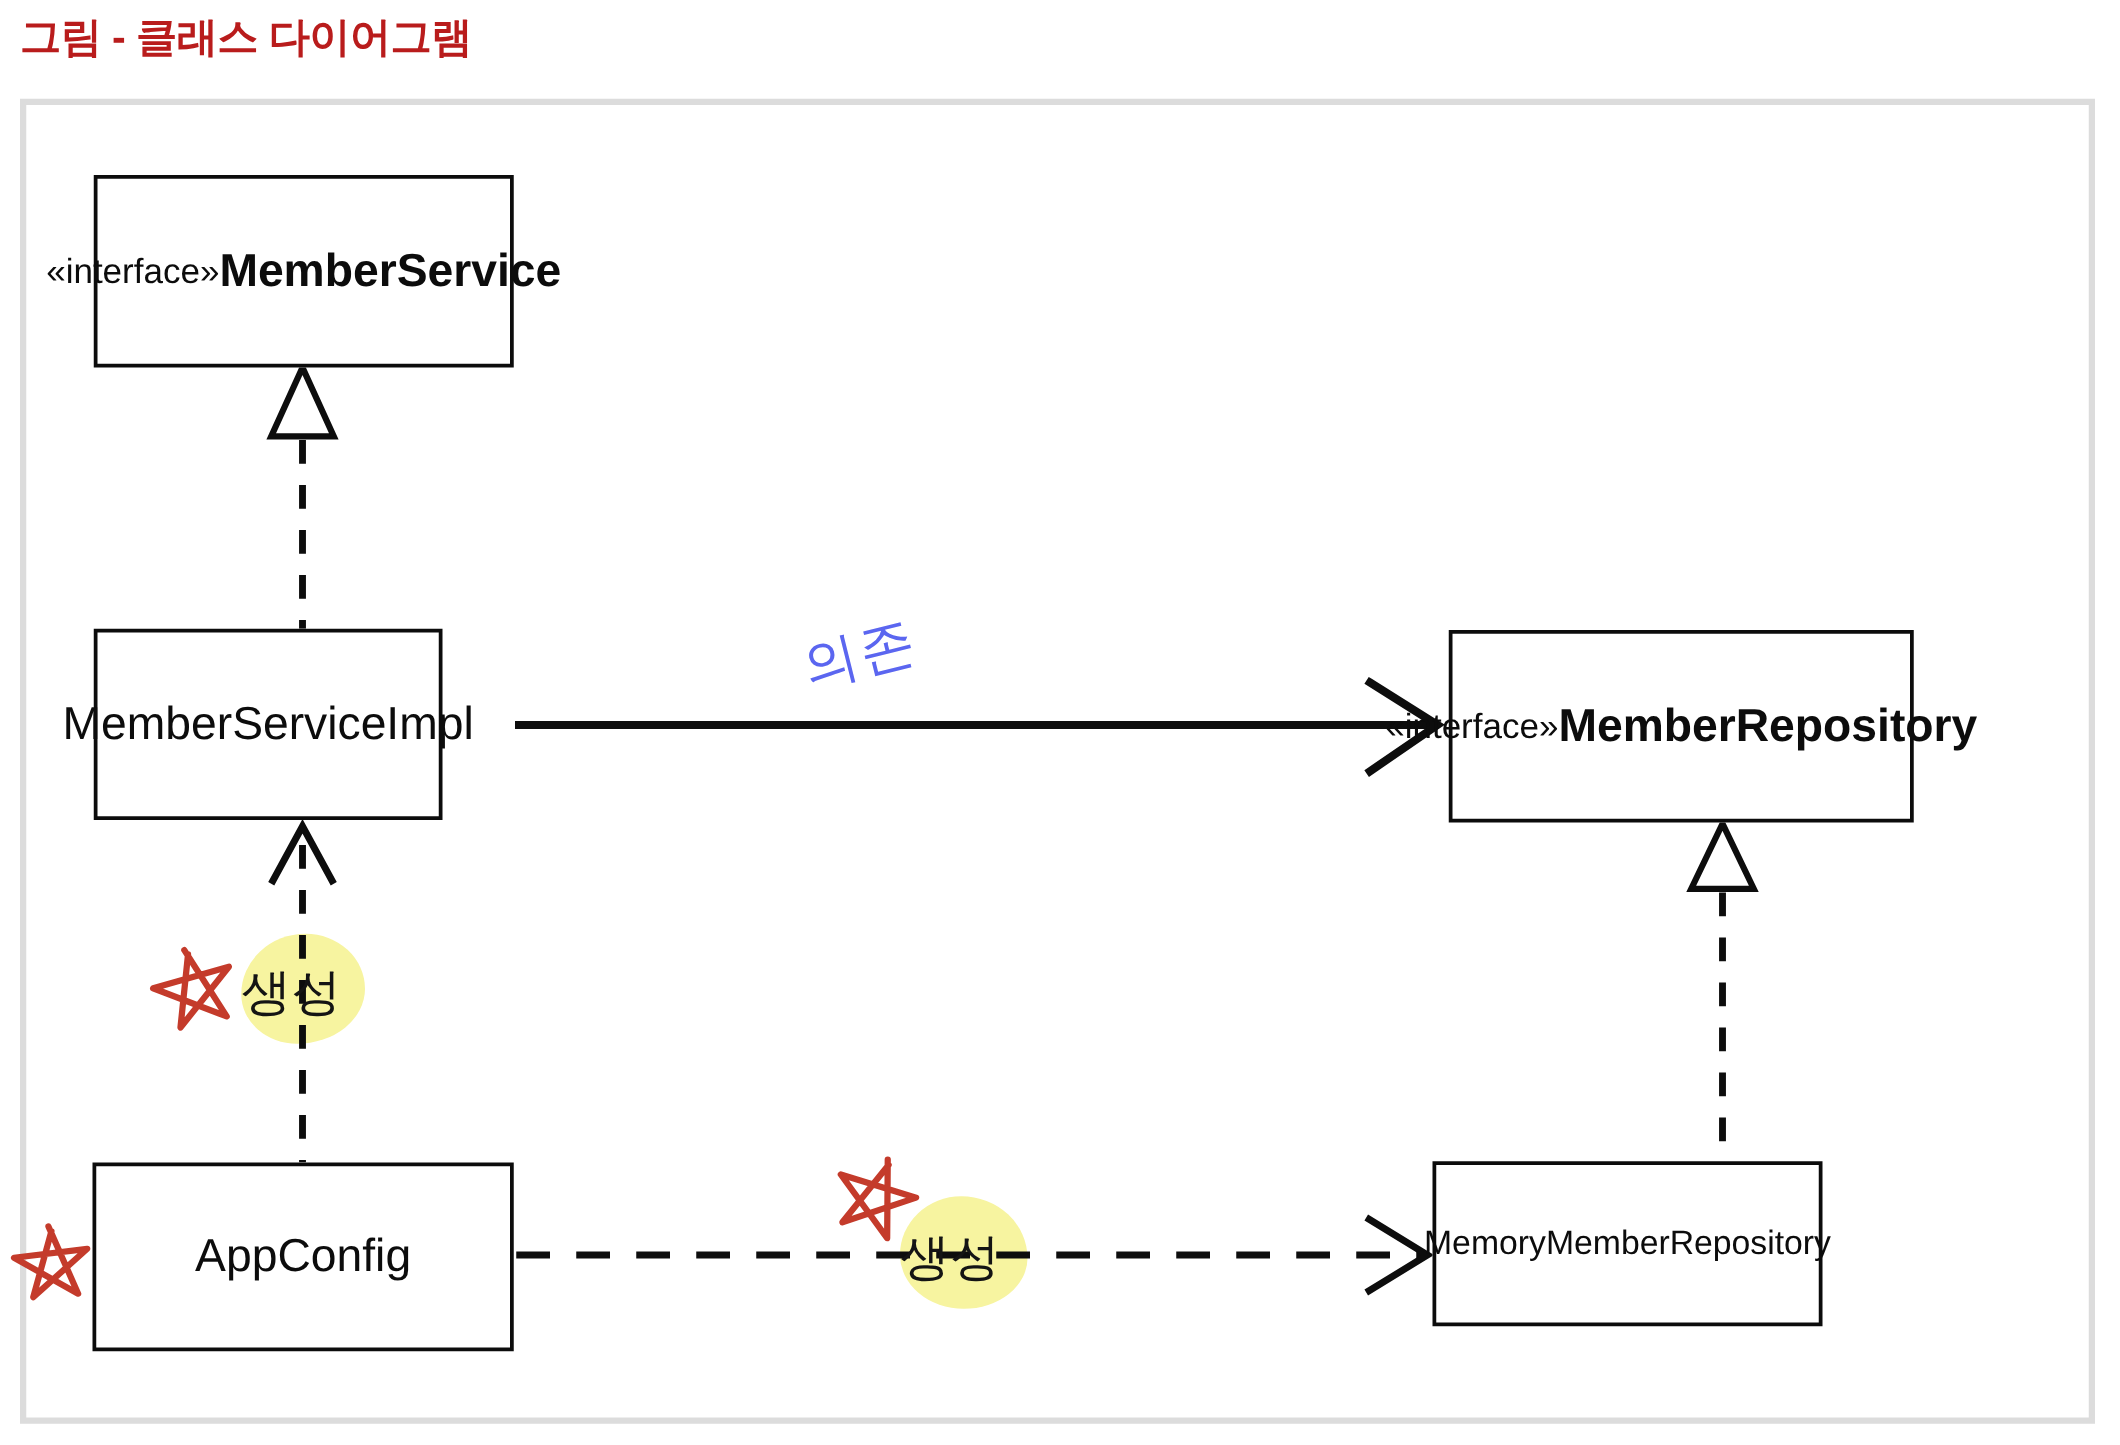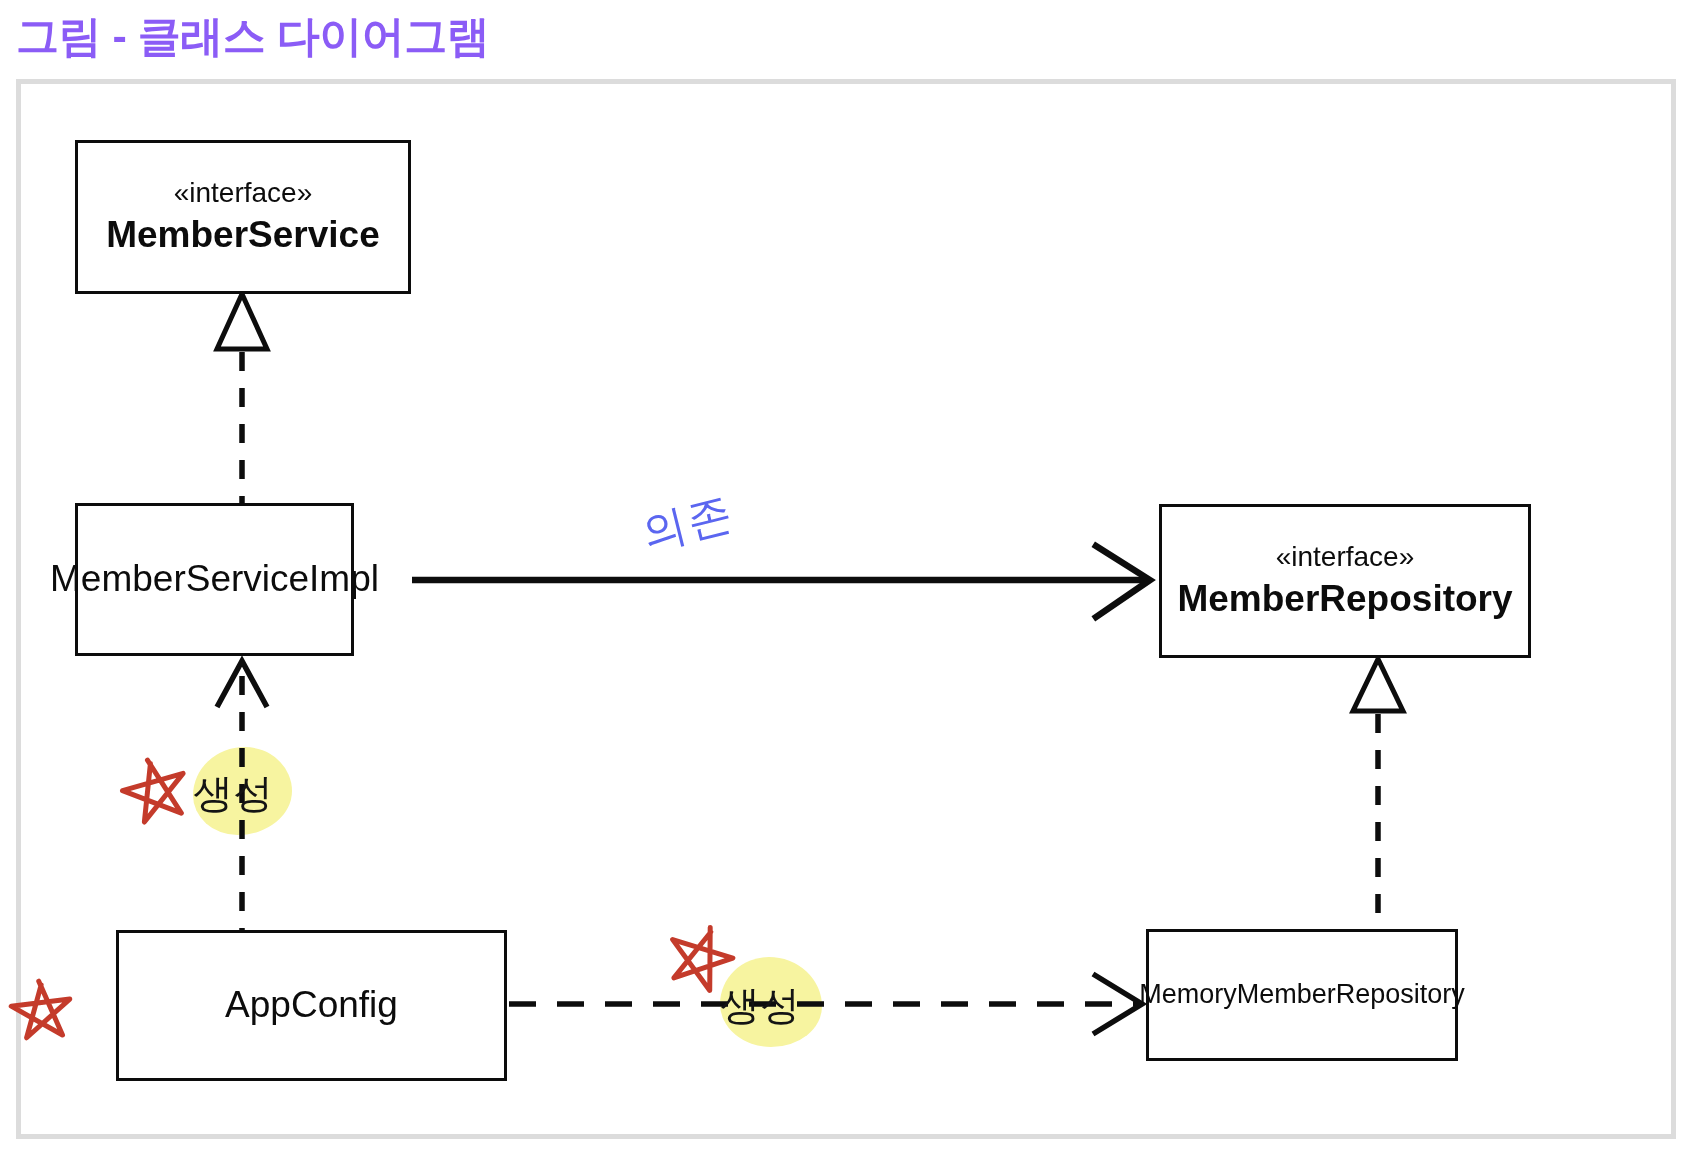--- a/index.html
+++ b/index.html
@@ -14,56 +14,55 @@
   .stage {
     position: relative;
     width: 1696px;
     height: 1156px;
     background: #ffffff;
   }
   .page-title {
     position: absolute;
     left: 16px;
     top: 8px;
-    font-size: 43px;
+    font-size: 33px;
     font-weight: 700;
-    color: #8b5cf6;
+    color: #b91c1c;
     letter-spacing: -0.5px;
   }
   .frame {
     position: absolute;
     left: 16px;
     top: 79px;
     width: 1660px;
     height: 1060px;
     box-sizing: border-box;
     border: 5px solid #dcdcdc;
     background: #ffffff;
     z-index: 0;
   }
   .uml-box {
     position: absolute;
     box-sizing: border-box;
     border: 3.5px solid #0c0c0c;
     background: #ffffff;
     display: flex;
-    flex-direction: column;
     align-items: center;
     justify-content: center;
     z-index: 3;
     color: #0c0c0c;
     text-align: left;
   }
   .stereo { font-size: 28px; line-height: 1.3; }
   .uml-name { font-size: 37px; line-height: 1.3; }
   .uml-name.bold { font-weight: 700; }
   #box-member-service            { left: 75px;   top: 140px; width: 336px; height: 154px; }
   #box-member-service-impl       { left: 75px;   top: 503px; width: 279px; height: 153px; }
   #box-member-repository         { left: 1159px; top: 504px; width: 372px; height: 154px; }
-  #box-app-config                { left: 74px;   top: 930px; width: 391px; height: 151px; margin-left: 42px; }
+  #box-app-config                { left: 74px;   top: 930px; width: 337px; height: 151px; }
   #box-memory-member-repository  { left: 1146px; top: 929px; width: 312px; height: 132px; }
   #box-memory-member-repository .uml-name { font-size: 27px; }
 
   .svg-layer {
     position: absolute;
     left: 0; top: 0;
     width: 1696px;
     height: 1156px;
     z-index: 2;
     pointer-events: none;

